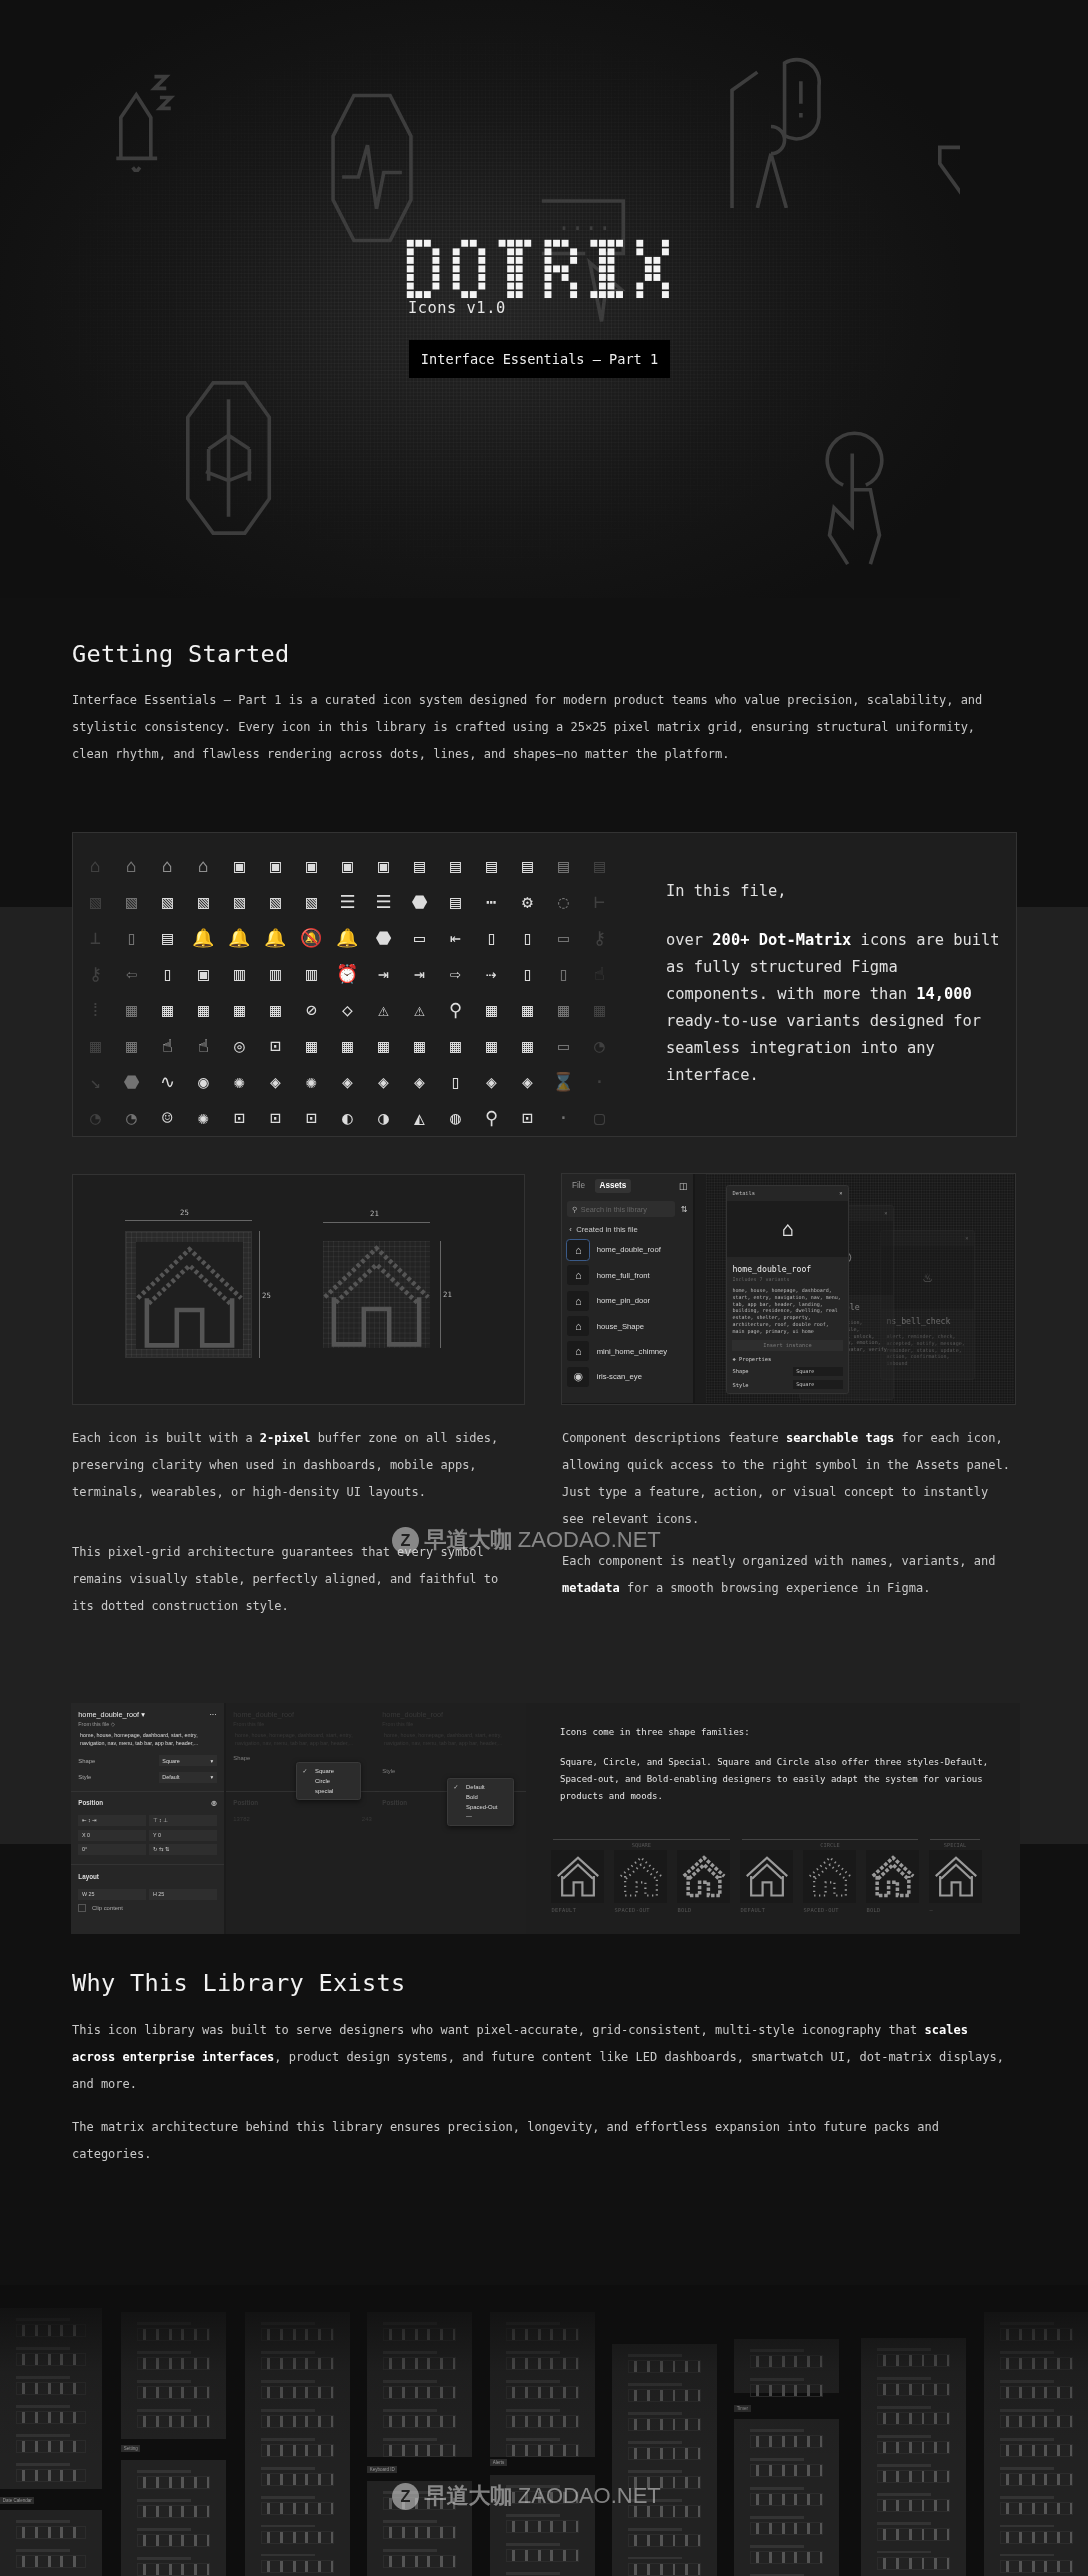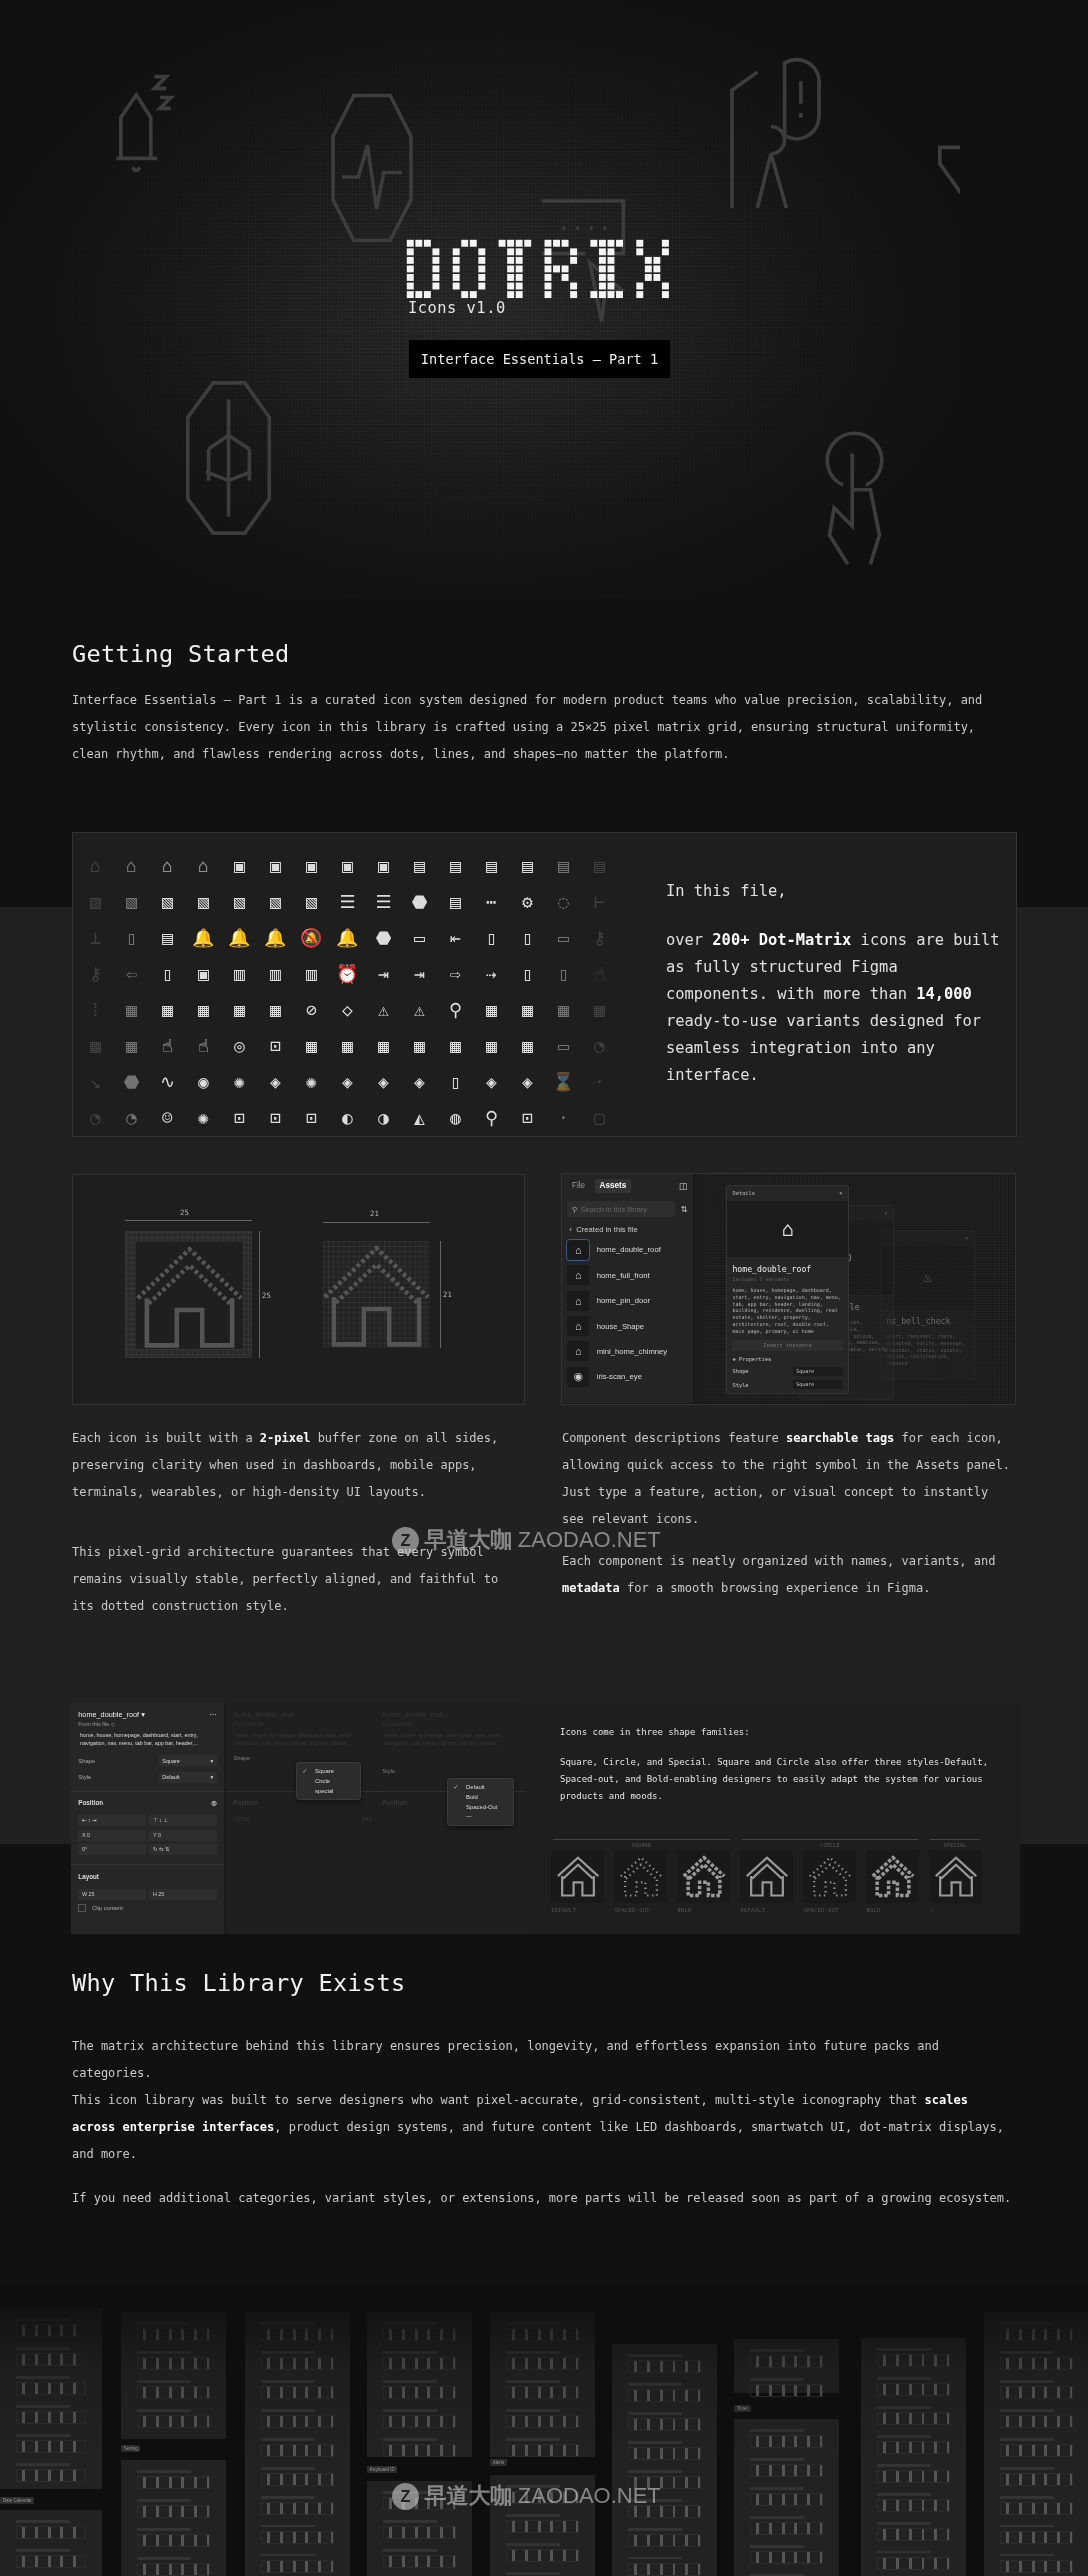--- a/index.html
+++ b/index.html
@@ -665,23 +665,22 @@
             </g>
           </svg>
         </div>
         <div class="vlabel">—</div>
       </div>
     </div>
 </div>
 
 <h2 class="abs" style="left:72px;top:1969px">Why This Library Exists</h2>
 <div class="abs p" style="left:72px;top:2017px;width:943px">
+  <p><span>This icon library was built to serve designers who want pixel-accurate, grid-consistent, multi-style iconography that </span><b>scales across enterprise interfaces</b><span>, product design systems, and future content like LED dashboards, smartwatch UI, dot-matrix displays, and more.</span></p>
   <p style="margin-top:16.3px">The matrix architecture behind this library ensures precision, longevity, and effortless expansion into future packs and categories.</p>
-  <p><span>This icon library was built to serve designers who want pixel-accurate, grid-consistent, multi-style iconography that </span><b>scales across enterprise interfaces</b><span>, product design systems, and future content like LED dashboards, smartwatch UI, dot-matrix displays, and more.</span></p>
-  <p style="margin-top:16.3px">If you need additional categories, variant styles, or extensions, more parts will be released soon as part of a growing ecosystem.</p>
 </div>
 
 <section class="abs bottom" id="bottom">
   <div class="abs wm" style="left:392px;top:196px;z-index:5">
     <span class="z">Z</span>
     <span>早道大咖</span>
     <span style="font-weight:400">ZAODAO.NET</span>
   </div>
 <div class="frame" style="left: 0px; top: 23px; width: 102px; height: 181px;">
       <div class="ln"></div>

